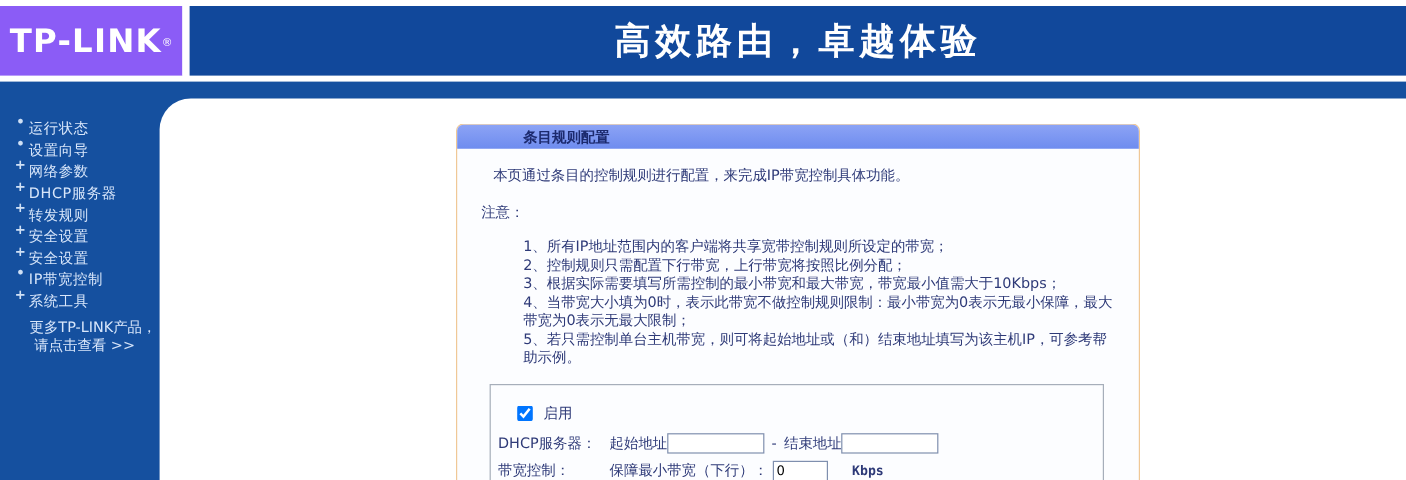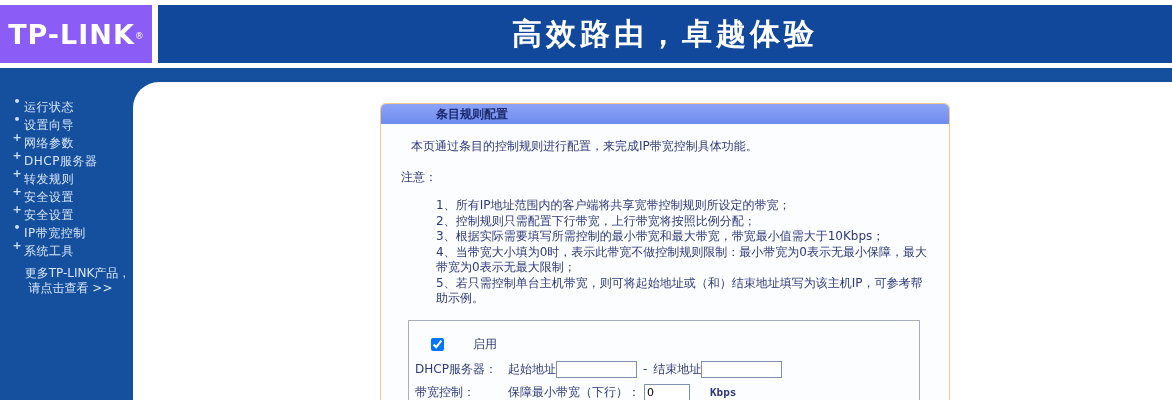--- a/index.html
+++ b/index.html
@@ -66,21 +66,21 @@
   .notes { margin: 2px 0 0 55px; width: 492px; list-style: none; }
   .notes li { line-height: 15.5px; }
 
   
   .form-box {
     margin: 13px 0 0 27px; width: 512px; height: 110px;
     border: 1px solid #A6AEBA; background: transparent;
     padding: 12px 0 0 6px;
   }
   .form-row { display: flex; align-items: center; height: 23px; font-size: 12px; color: #2E3A78; }
-  .enable-row { margin-left: 16px; margin-bottom: 2px; gap: 20px; }
+  .enable-row { margin-left: 16px; margin-bottom: 2px; }
   .enable-row input { width: 13px; height: 13px; margin-right: 9px; cursor: pointer; }
   .row-label { width: 93px; flex: 0 0 auto; }
   .txt-input {
     height: 17px; border: 1px solid #7F8FAE; background: #fff;
     font-size: 11px; padding: 0 2px; font-family: "DejaVu Sans", sans-serif;
   }
   .addr-input { width: 81px; }
   .bw-input { width: 46px; margin-left: 4px; }
   .sep { margin: 0 6px; }
   .unit { margin-left: 10px; font-family: "DejaVu Sans Mono", monospace; font-weight: bold; font-size: 11px; padding-left: 10px; }

